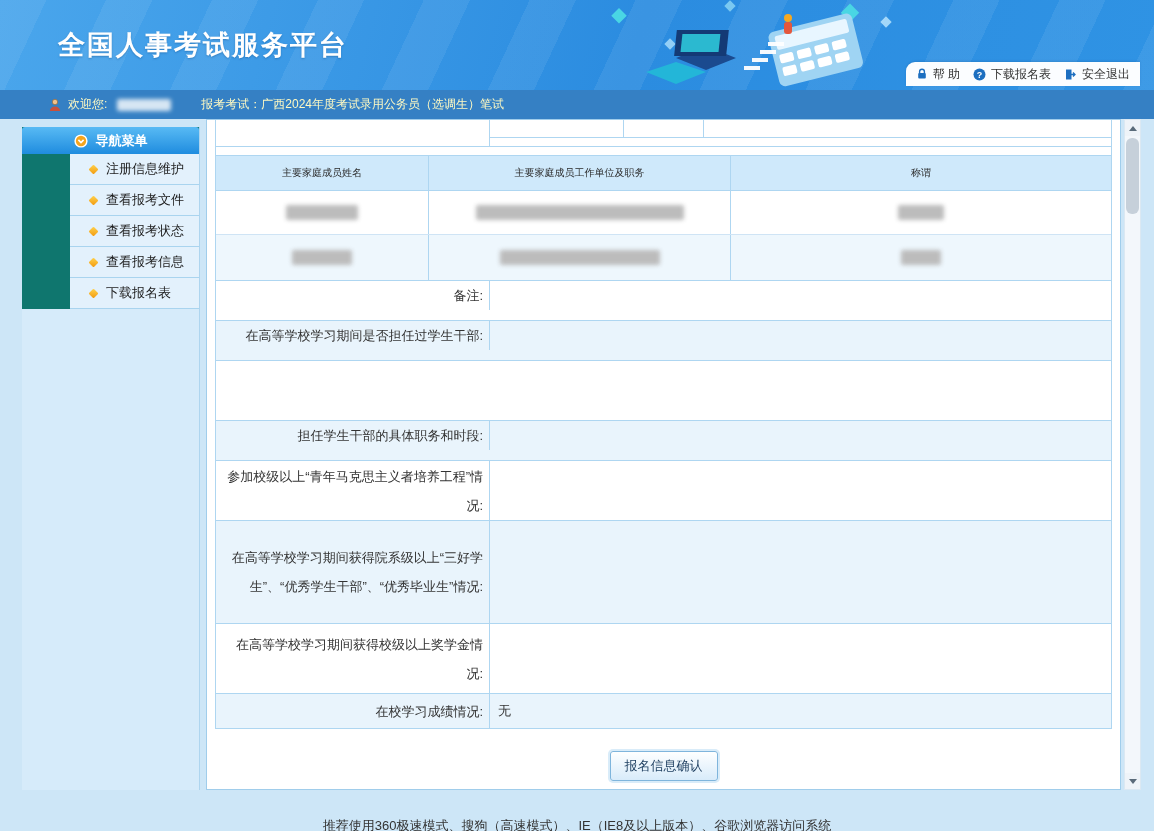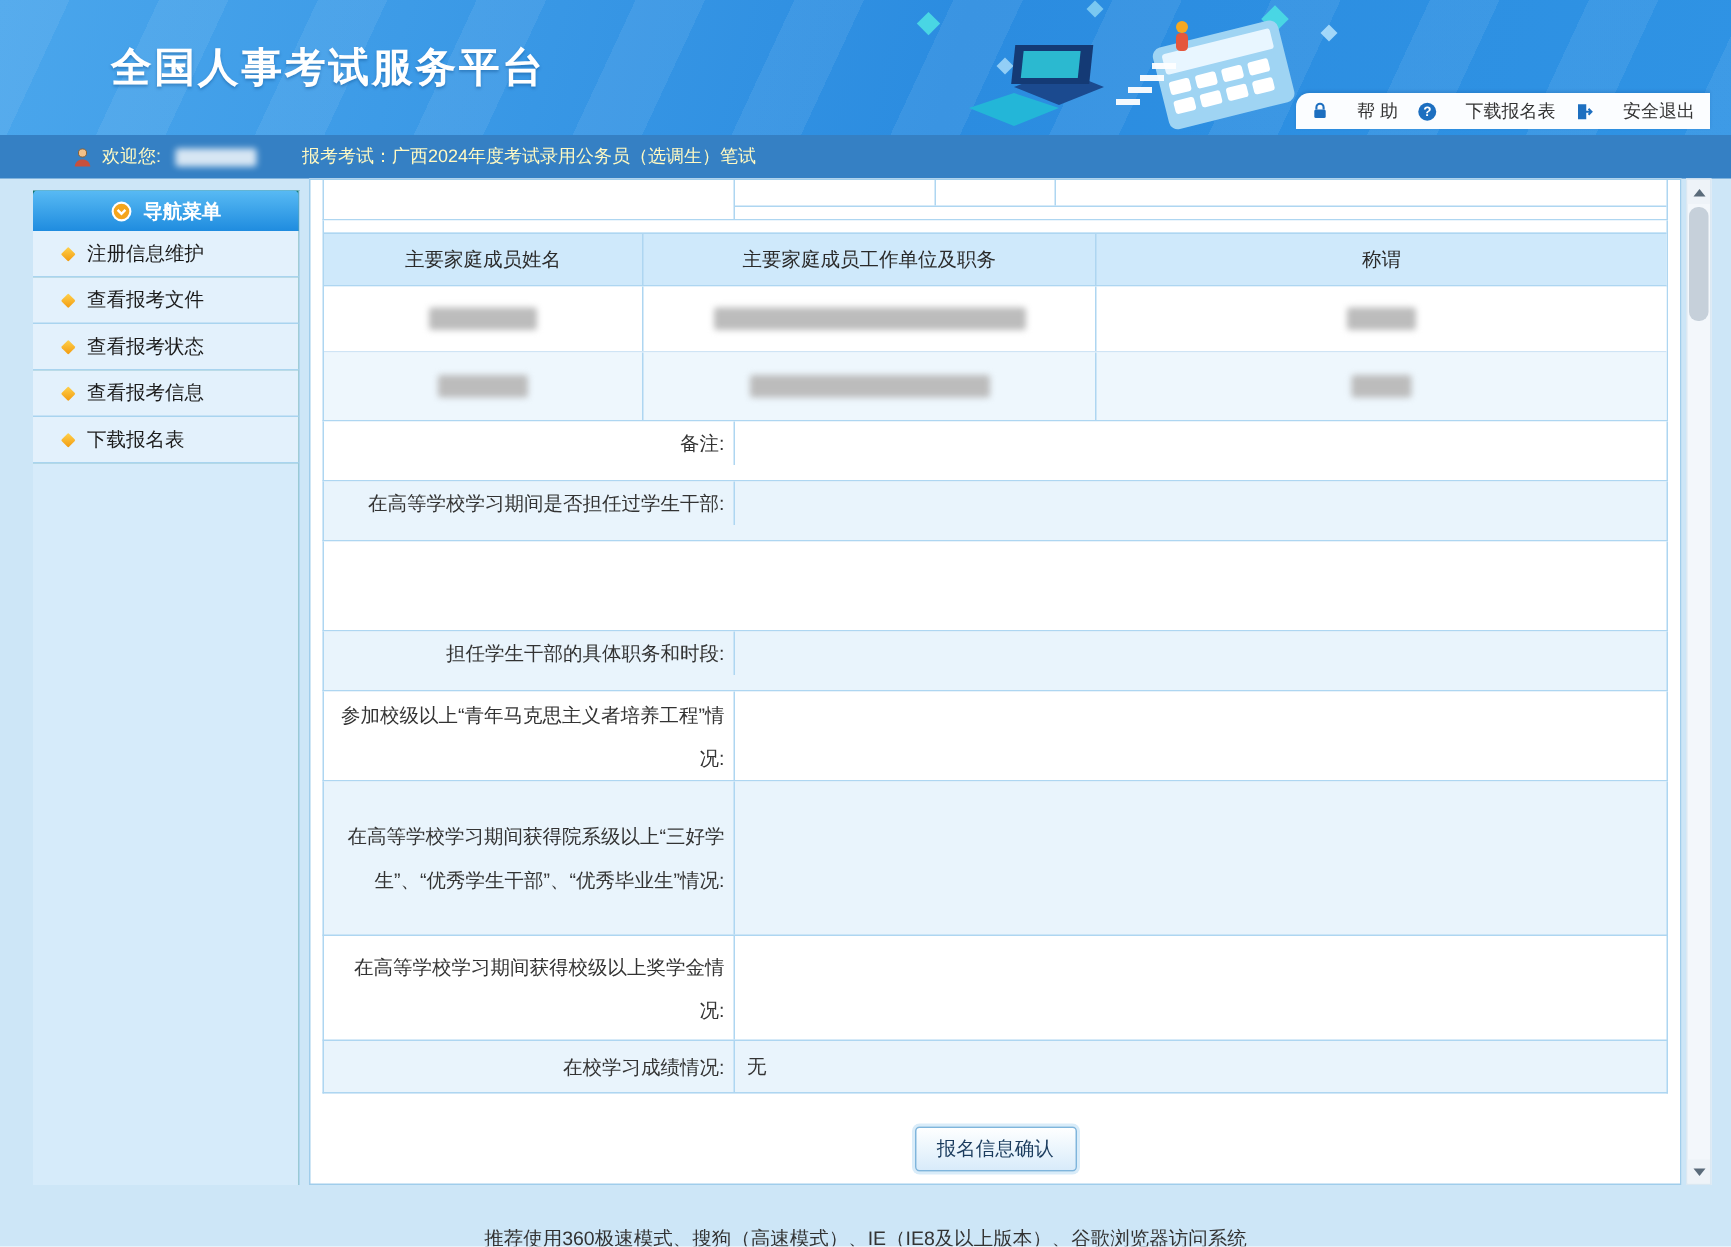--- a/index.html
+++ b/index.html
@@ -6,45 +6,45 @@
   html,body { width:1154px; height:831px; overflow:hidden; }
   body { font-family:"Liberation Sans","DejaVu Sans",sans-serif; background:#cde6f7; }
 
   .page { width:1154px; height:831px; position:relative; overflow:hidden; }
 
   
   .header { position:relative; height:90px;
     background:linear-gradient(105deg,#4aa6ec 0%,#2b8ce0 55%,#2f93e4 100%); overflow:hidden; }
   .stripes { position:absolute; inset:0;
     background:repeating-linear-gradient(115deg, rgba(255,255,255,0.07) 0 42px, rgba(255,255,255,0) 42px 96px); }
-  .app-title { position:absolute; left:74px; top:27px; color:#fff; font-size:27px; font-weight:bold;
+  .app-title { position:absolute; left:58px; top:27px; color:#fff; font-size:27px; font-weight:bold;
     letter-spacing:2px; text-shadow:0 1px 2px rgba(0,60,120,.35); }
   .illus { position:absolute; right:238px; top:0; }
   .header-actions { position:absolute; right:14px; top:62px; height:24px; background:#fbfdff;
     border-radius:9px 0 0 0; display:flex; align-items:center; padding:0 10px; gap:13px; font-size:12px; color:#333;
     box-shadow:0 -1px 2px rgba(0,50,110,.15); }
-  .header-actions .action { display:flex; align-items:center; gap:19px; color:#333; text-decoration:none; cursor:pointer; white-space:nowrap; }
+  .header-actions .action { display:flex; align-items:center; gap:5px; color:#333; text-decoration:none; cursor:pointer; white-space:nowrap; }
 
   
   .userbar { height:29px; background:#3580c4; display:flex; align-items:center; color:#fef9c3; font-size:12px; padding-left:48px; }
   .userbar .welcome { margin-left:6px; }
   .blur { background:#bcbcbc; filter:blur(2px); border-radius:2px; display:inline-block; }
   .name-blur { width:54px; height:12px; background:rgba(255,255,255,.8); margin:0 12px 0 10px; }
   .exam-label { margin-left:18px; }
 
   
   .content { display:flex; align-items:stretch; height:671px; padding:0 13px 0 22px; }
 
   
   .sidebar { width:178px; margin-top:8px; margin-right:6px; background:#0f766e;
     border-right:1px solid #aed5ef; display:flex; flex-direction:column; }
   .nav-head { height:27px; background:linear-gradient(#58baf4,#1f8cdf); border-radius:3px 3px 0 0;
     color:#fff; font-weight:bold; font-size:13px; display:flex; align-items:center; justify-content:center; gap:8px; cursor:pointer; }
   .nav-item { height:31px; background:#e3f1fc; border-bottom:1px solid #a9d4ef; display:flex; align-items:center;
-    padding-left:20px; gap:9px; font-size:13px; color:#1c1c1c; cursor:pointer; }
+    padding-left:20px; gap:9px; font-size:13px; color:#1c1c1c; cursor:pointer;margin-left:48px; }
   .bullet { width:7px; height:7px; background:linear-gradient(135deg,#ffd24d,#f29a0e); transform:rotate(45deg);
     border-radius:1px; flex-shrink:0; }
   .side-rest { flex:1; background:#d6ebfa; }
 
   
   .main { flex:1; background:#fff; border:1px solid #a0cdeb; height:671px; padding:0 8px; overflow:hidden; }
 
   
   .form-table { width:100%; font-size:13px; color:#333; }
   .t-row { display:flex; border:1px solid #aed6f1; border-top:none; background:#fff; }
@@ -57,21 +57,21 @@
   .pv { position:absolute; top:0; width:1px; height:17px; background:#aed6f1; }
   .pv1 { left:133px; } .pv2 { left:213px; }
   .ph { position:absolute; top:17px; left:0; right:0; height:1px; background:#aed6f1; }
   .row-family { height:134px; }
   .row-family .t-value { padding:0; align-items:stretch; }
   .row-h40 { height:40px;flex-direction:column; } .row-h60 { height:60px; } .row-h100 { height:103px; }
   .row-h70 { height:70px; } .row-h35 { height:35px; }
 
   
   .fam { width:100%; margin-top:8px; display:flex; flex-direction:column; }
-  .fam-head { display:flex; height:36px; background:#cfe9fb; border-top:1px solid #aed6f1; border-bottom:1px solid #aed6f1; font-size:13px; color:#2a2a2a; }
+  .fam-head { display:flex; height:36px; background:#cfe9fb; border-top:1px solid #aed6f1; border-bottom:1px solid #aed6f1; font-size:10px; color:#2a2a2a; }
   .fam-head > div, .fam-row > div { display:flex; align-items:center; justify-content:center; }
   .fcol1 { width:213px; border-right:1px solid #aed6f1; }
   .fcol2 { width:302px; border-right:1px solid #aed6f1; }
   .fcol3 { flex:1; }
   .fam-row { display:flex; height:45px; background:#fff; }
   .fam-row.fr1 { border-bottom:1px solid #cfe4f5; }
   .fam-row.fr2 { background:#eef7fd; }
   .b-name { width:72px; height:15px; }
   .b-unit { width:208px; height:15px; }
   .b-rel  { width:46px; height:15px; }

